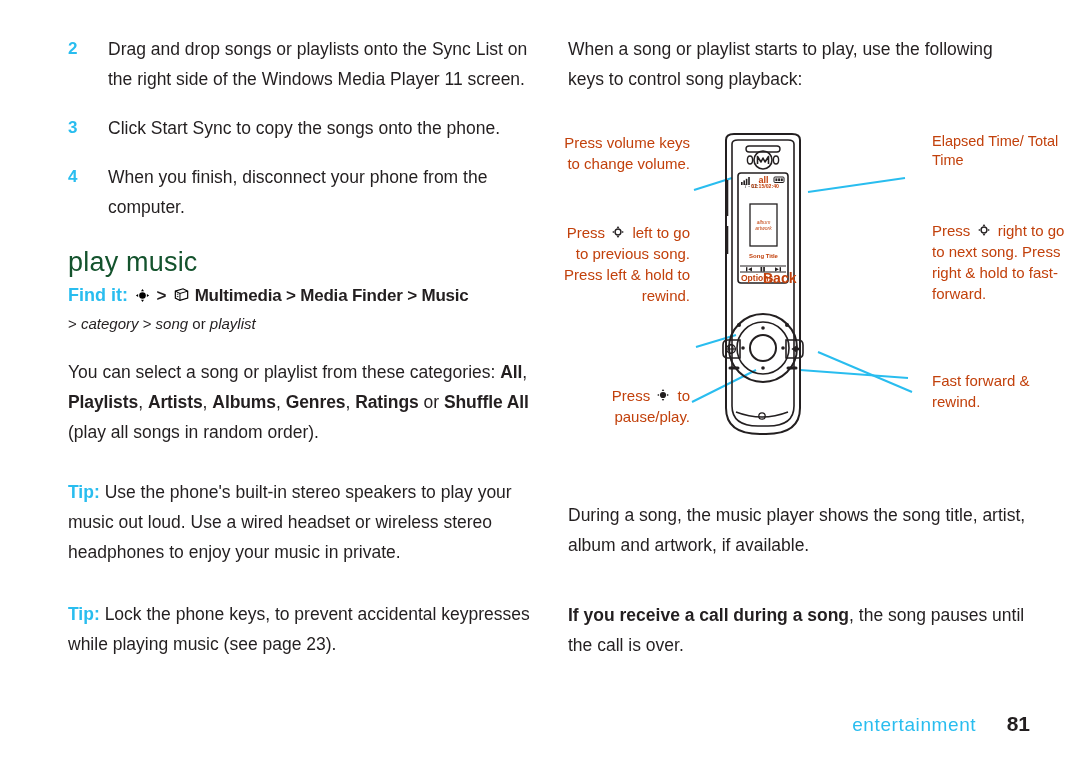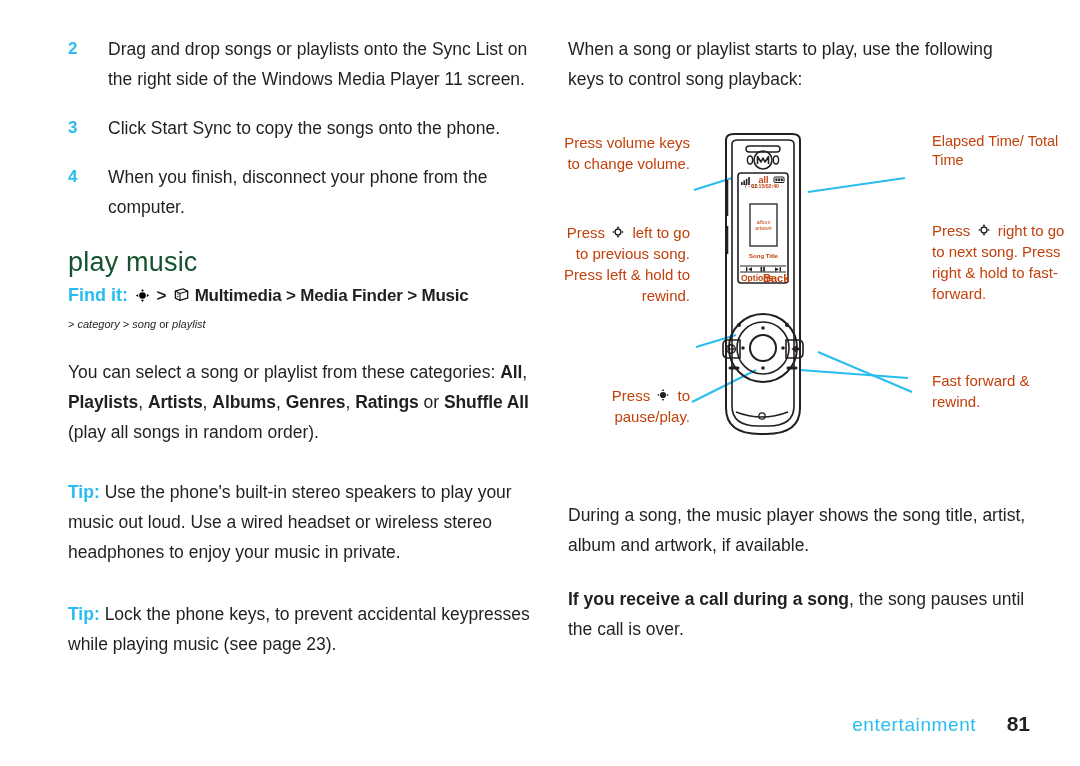--- a/index.html
+++ b/index.html
@@ -61,21 +61,21 @@
     font-weight: bold;
     font-size: 18px;
     font-family: "Liberation Sans Narrow", "Liberation Sans", sans-serif;
   }
   .findit-path {
     font-weight: bold;
     font-size: 17px;
     letter-spacing: -0.2px;
   }
   .findit-sub {
-    font-size: 11px;
+    font-size: 15px;
     line-height: 26px;
     font-style: italic;
   }
   .findit-sub .plain { font-style: normal; }
 
   p.body {
     font-size: 17.5px;
     line-height: 30px;
     margin: 0 0 18px 0;
   }
@@ -340,21 +340,21 @@
       </g>
     </svg>
 
     <div class="ann" style="left:184px; top:63px; width:20px; font-size:5.2px; line-height:6px; color:#231f20;">7 - 12</div>
     <div class="ann" style="left:190px; top:55px; width:27px; font-size:9px; line-height:10px; font-weight:bold; text-align:center;">all</div>
     <div class="ann" style="left:186px; top:63px; width:38px; font-size:5.2px; line-height:6px; font-weight:bold; text-align:center;">01:15/02:40</div>
     <div class="ann" style="left:190px; top:99px; width:27px; font-size:5px; line-height:6.5px; text-align:center; font-style:italic;">album</div>
     <div class="ann" style="left:190px; top:105px; width:27px; font-size:5px; line-height:6.5px; text-align:center; font-style:italic;">artwork</div>
     <div class="ann" style="left:185px; top:133px; width:37px; font-size:6px; line-height:7px; font-weight:bold; text-align:center;">Song Title</div>
     <div class="ann" style="left:181px; top:153px; width:22px; font-size:8.5px; line-height:10px; font-weight:bold;">Options</div>
-    <div class="ann r" style="left:203px; top:153px; width:22px; font-size:11px; line-height:10px; font-weight:bold;">Back</div>
+    <div class="ann r" style="left:203px; top:153px; width:22px; font-size:14px; line-height:10px; font-weight:bold;">Back</div>
 
     <div class="ann r" style="left:0px; top:12px; width:130px;">Press volume keys to change volume.</div>
 
     <div class="ann r" style="left:0px; top:102px; width:130px;">
       <span>Press</span>
       <span class="navkey">
         <svg viewBox="0 0 20 20" width="14" height="14">
           <circle cx="10" cy="10" r="4.2" fill="none" stroke="#231f20" stroke-width="2"></circle>
           <path d="M10 1.4 L11.8 4.4 L8.2 4.4 Z" fill="#231f20"></path>
           <path d="M10 18.6 L11.8 15.6 L8.2 15.6 Z" fill="#231f20"></path>
@@ -395,21 +395,21 @@
       </span>
       <span>right</span>
       <span>to go to next song. Press right &amp; hold to fast- forward.</span>
     </div>
 
     <div class="ann l" style="left:348px; top:250px; width:140px;">Fast forward &amp; rewind.</div>
   </div>
 
   <div style="position:absolute; left:568px; top:500px; width:462px;">
     <p class="body">During a song, the music player shows the song title, artist, album and artwork, if available.</p>
-    <p class="body" style="margin-top:24px;">
+    <p class="body" style="margin-top:40px;">
       <span class="strongphrase">If you receive a call during a song</span><span>, the song pauses until the call is over.</span>
     </p>
   </div>
 
   <div class="footer">
     <span class="footer-chapter">entertainment</span>
     <span class="footer-page">81</span>
   </div>
 
 </div>

